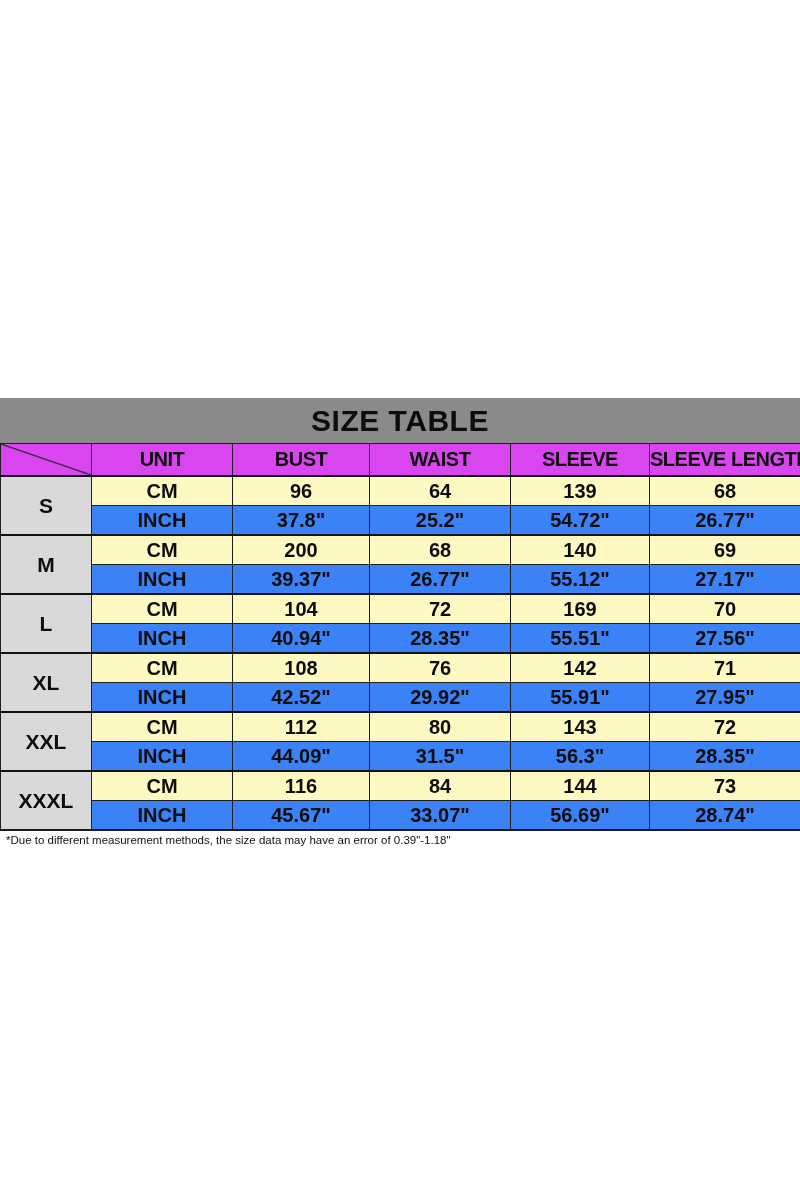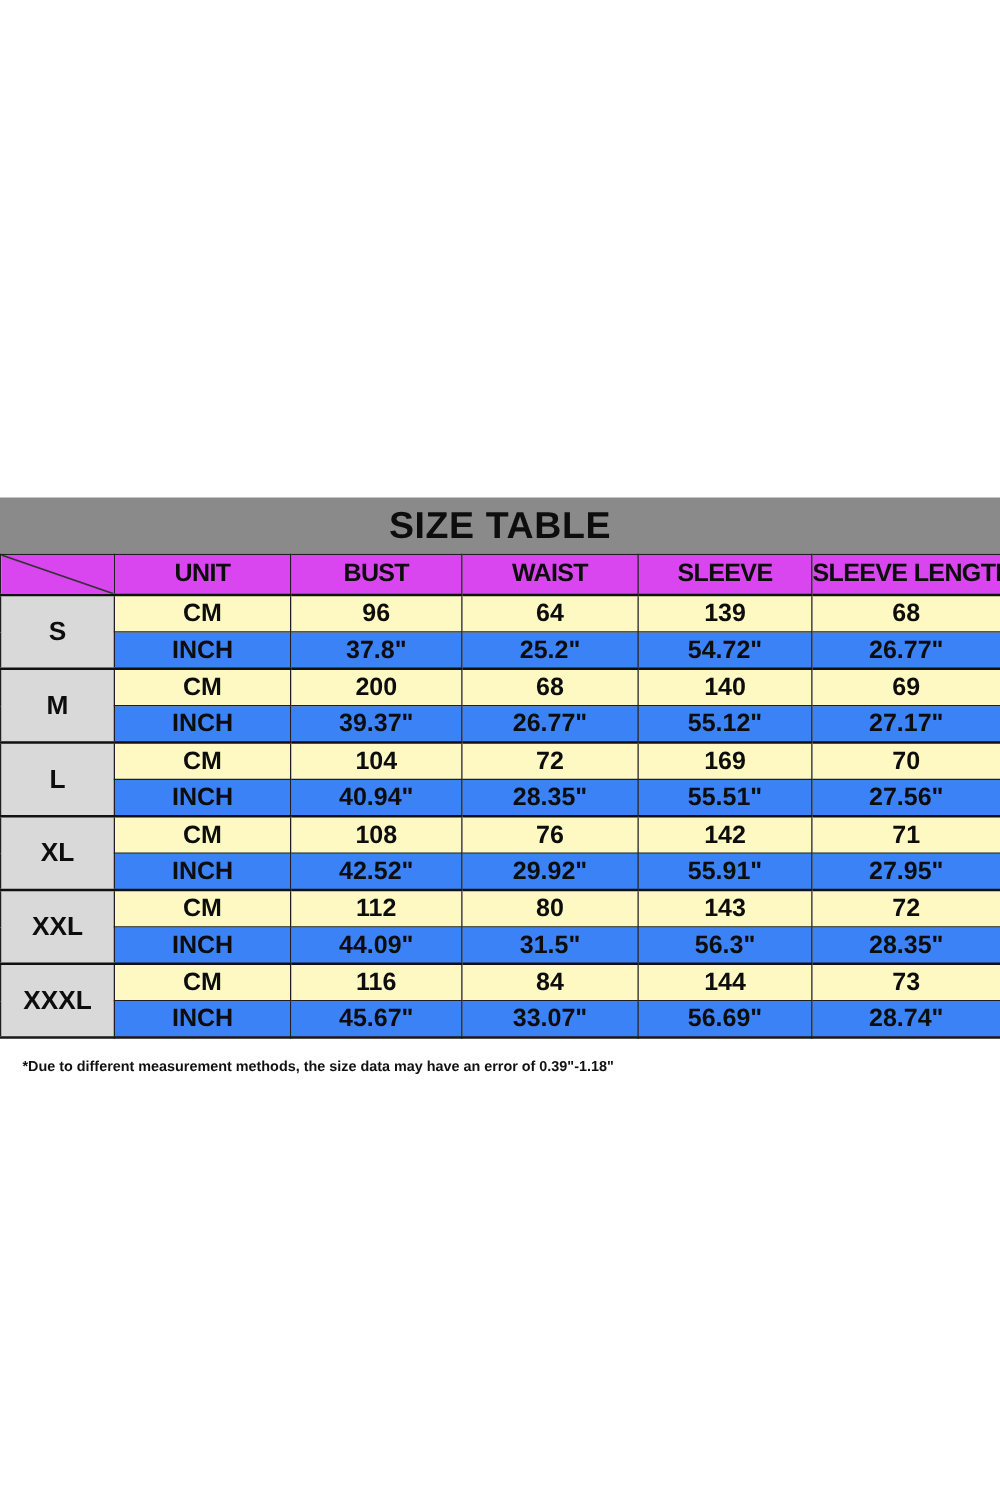--- a/index.html
+++ b/index.html
@@ -73,24 +73,24 @@
   th.size-cell {
     background: #d9d9d9;
     font-size: 21px;
   }
   tr.cm-row td { background: #fef9c3; }
   tr.inch-row td { background: #3b82f6; }
   tr.group-start th, tr.group-start td {
     border-top: 2px solid #111111;
   }
   .footnote {
-    margin-top: 17px;
-    padding-left: 18px;
+    margin-top: 3px;
+    padding-left: 6px;
     font-size: 11.5px;
-    font-weight: bold;
+    font-weight: normal;
     color: #111111;
     letter-spacing: 0;
   }
 </style>
 </head>
 <body>
 
 <div class="sheet">
   <div class="block">
 

